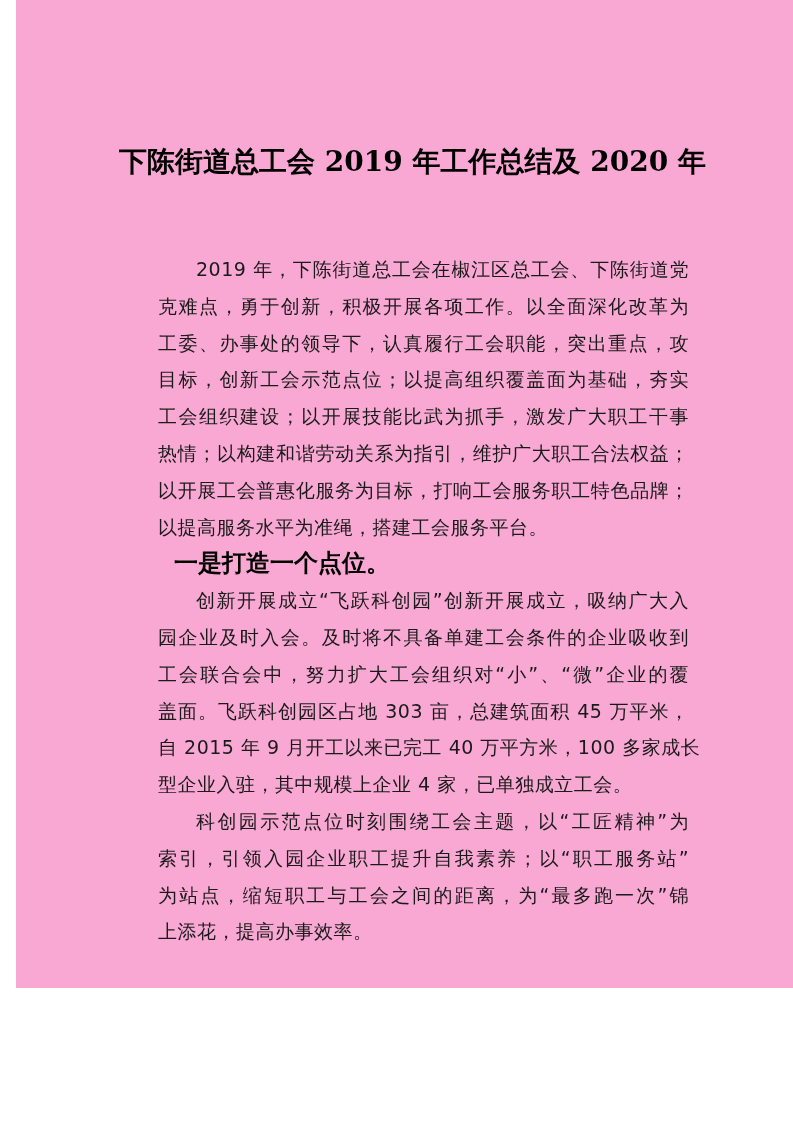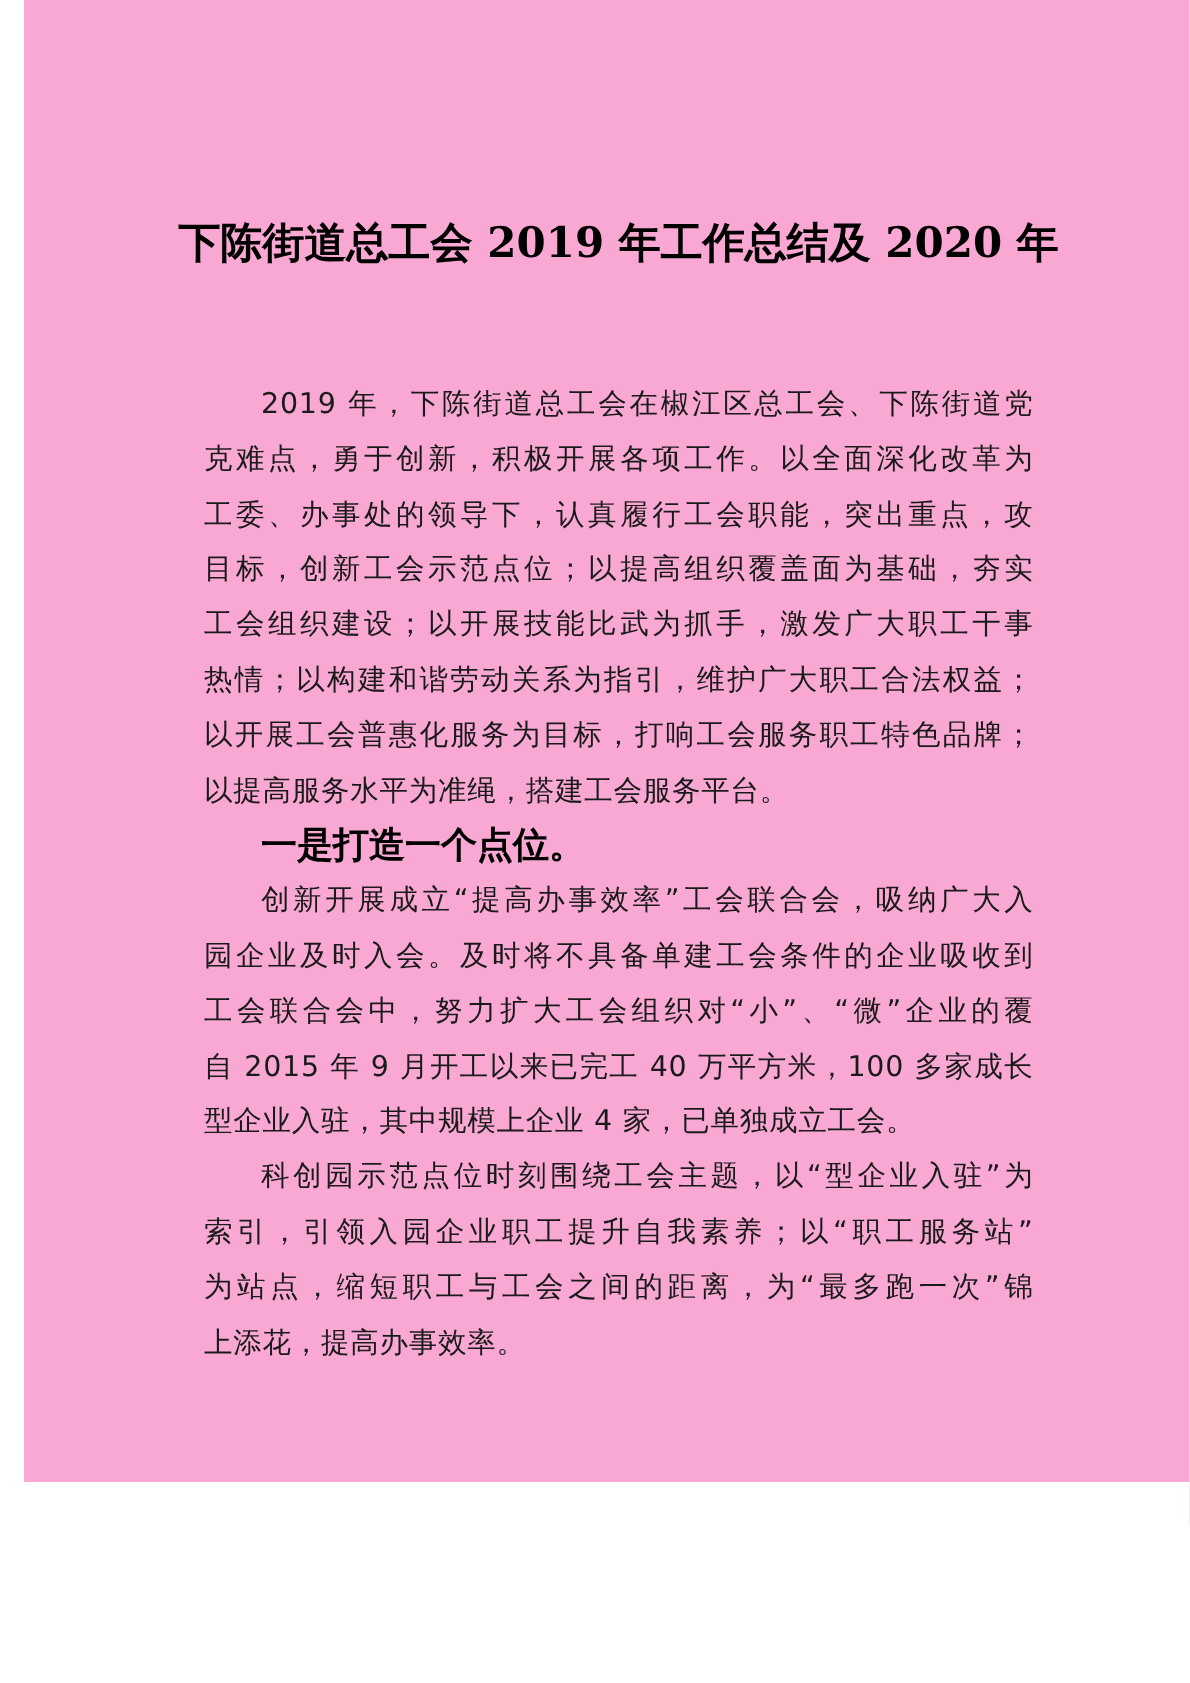--- a/index.html
+++ b/index.html
@@ -17,20 +17,21 @@
     }
     .body {
       position: absolute; left: 120px; width: 553px; top: 251px;
       font-family: "DejaVu Sans", "Liberation Serif", serif;
       font-size: 19px; line-height: 36.8px; color: #1a1a1a;
     }
     .line {
       display: block; height: 36.8px; white-space: nowrap;
       text-align: justify; text-align-last: justify;
       letter-spacing: 0.5px;
+      margin-left: 22px;
     }
     .line.last { text-align-last: left; }
     .line.indent { padding-left: 38px; }
     .heading {
       display: block; height: 36.8px; padding-left: 38px;
       font-weight: bold; color: #000;
       font-family: "DejaVu Sans", sans-serif; font-size: 24px;
     }
   </style>
 </head>
@@ -49,27 +50,28 @@
       <span class="line">目标，创新工会示范点位；以提高组织覆盖面为基础，夯实</span>
       <span class="line">工会组织建设；以开展技能比武为抓手，激发广大职工干事</span>
       <span class="line">热情；以构建和谐劳动关系为指引，维护广大职工合法权益；</span>
       <span class="line">以开展工会普惠化服务为目标，打响工会服务职工特色品牌；</span>
       <span class="line last">以提高服务水平为准绳，搭建工会服务平台。</span>
     </div>
 
     <div class="heading">一是打造一个点位。</div>
 
     <div>
-      <span class="line indent">创新开展成立“提高办事效率”工会联合会，吸纳广大入</span>
+      <span class="line indent">创新开展成立“飞跃科创园”创新开展成立，吸纳广大入</span>
       <span class="line">园企业及时入会。及时将不具备单建工会条件的企业吸收到</span>
       <span class="line">工会联合会中，努力扩大工会组织对“小”、“微”企业的覆</span>
+      <span class="line">盖面。飞跃科创园区占地 303 亩，总建筑面积 45 万平米，</span>
       <span class="line">自 2015 年 9 月开工以来已完工 40 万平方米，100 多家成长</span>
       <span class="line last">型企业入驻，其中规模上企业 4 家，已单独成立工会。</span>
     </div>
 
     <div>
-      <span class="line indent">科创园示范点位时刻围绕工会主题，以“型企业入驻”为</span>
+      <span class="line indent">科创园示范点位时刻围绕工会主题，以“工匠精神”为</span>
       <span class="line">索引，引领入园企业职工提升自我素养；以“职工服务站”</span>
       <span class="line">为站点，缩短职工与工会之间的距离，为“最多跑一次”锦</span>
       <span class="line last">上添花，提高办事效率。</span>
     </div>
   </div>
 </div>
 
 </body></html>

